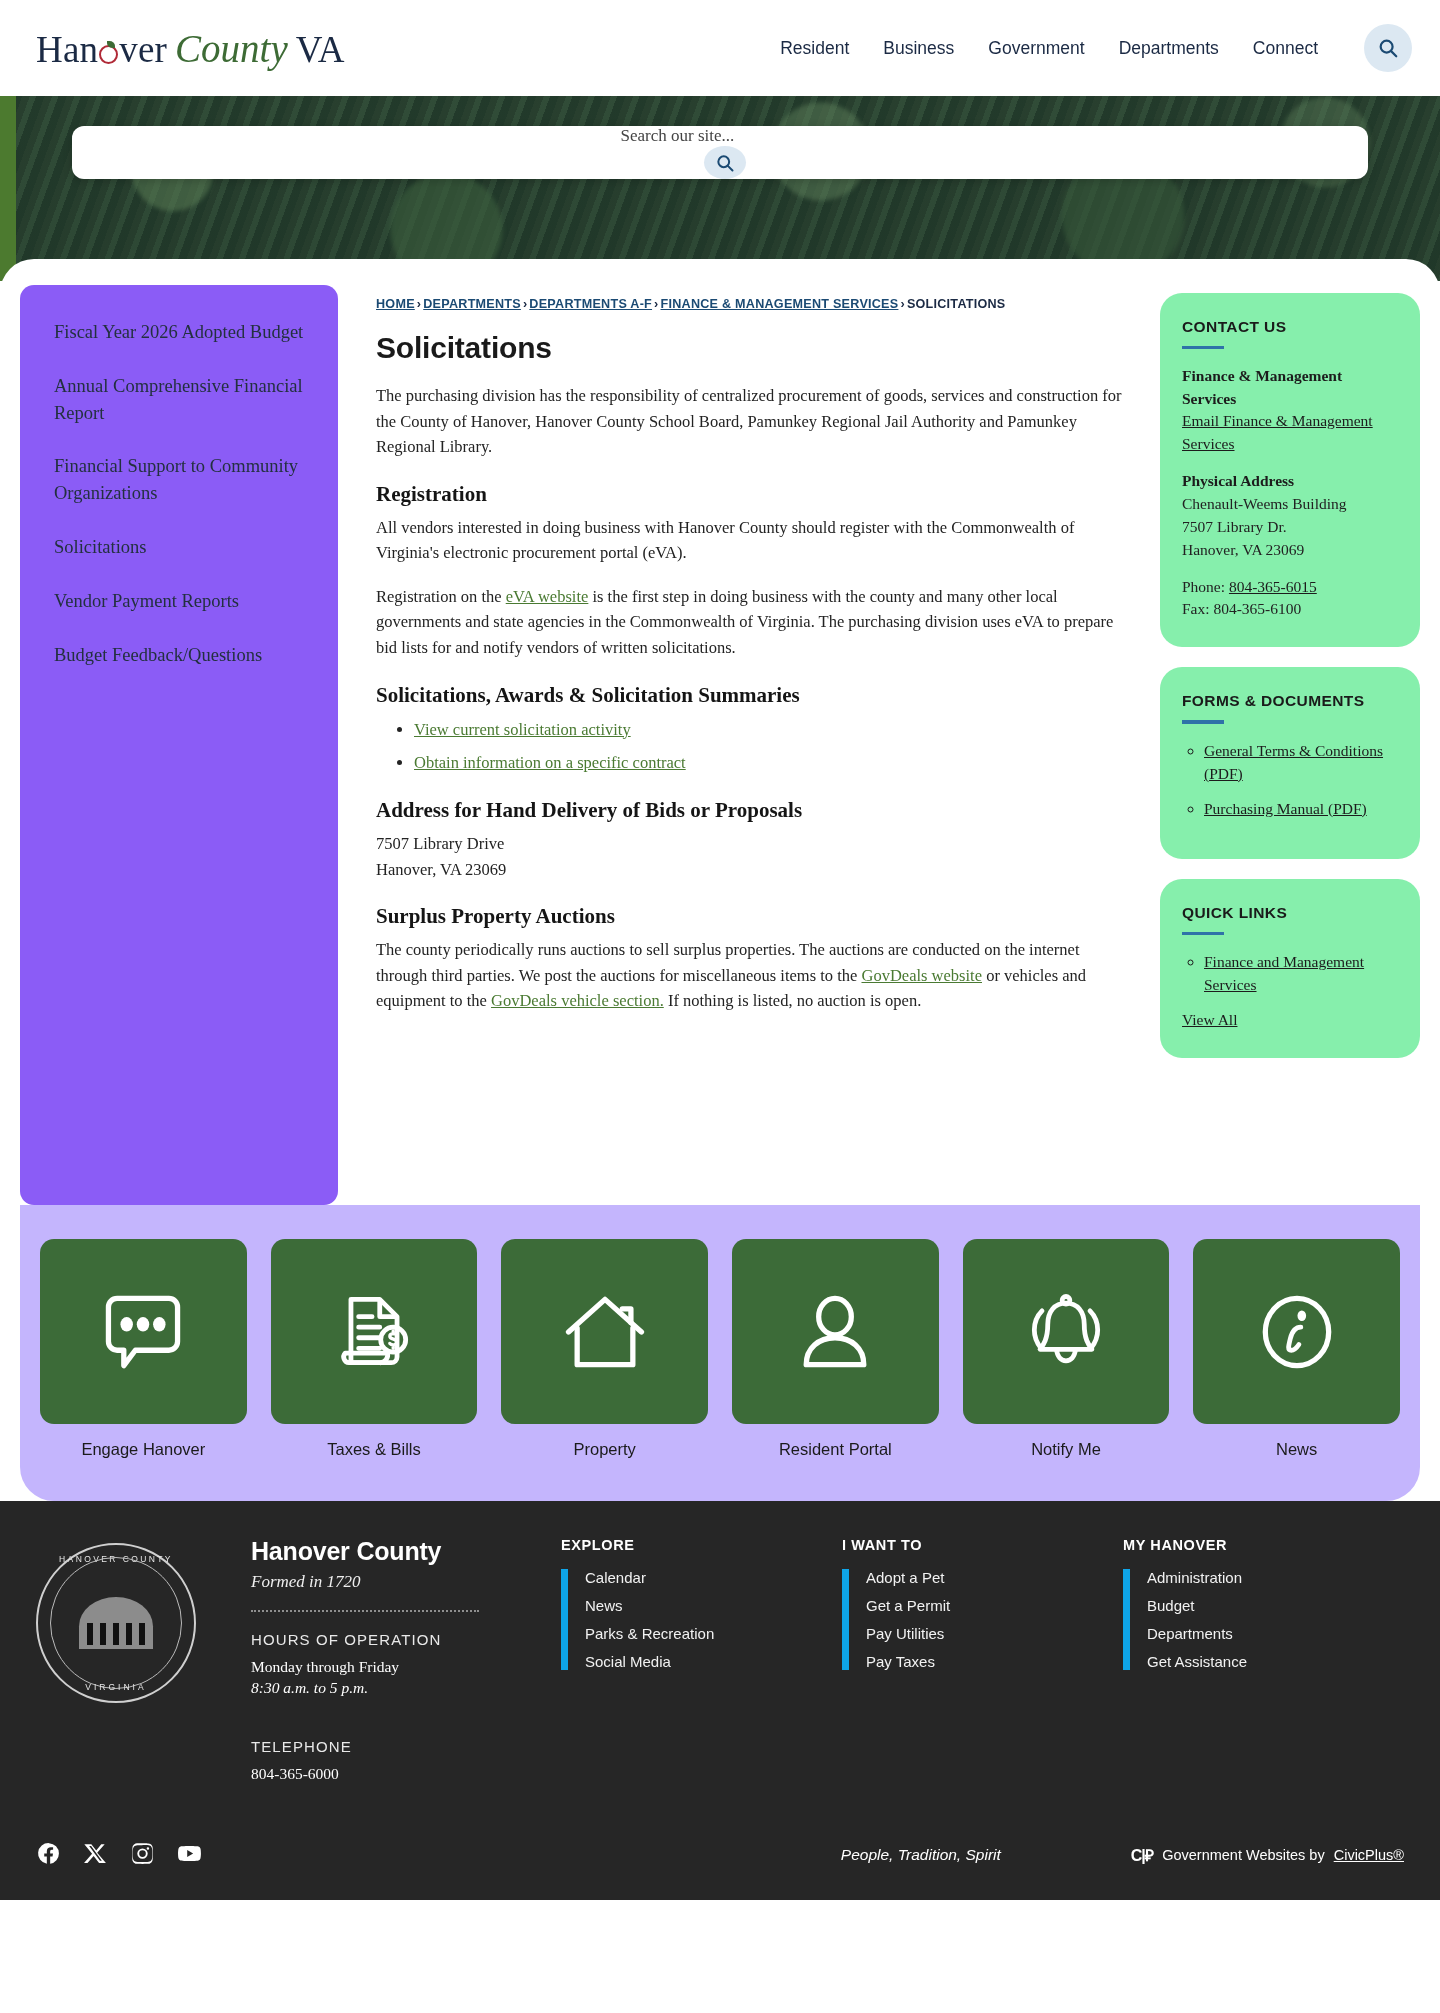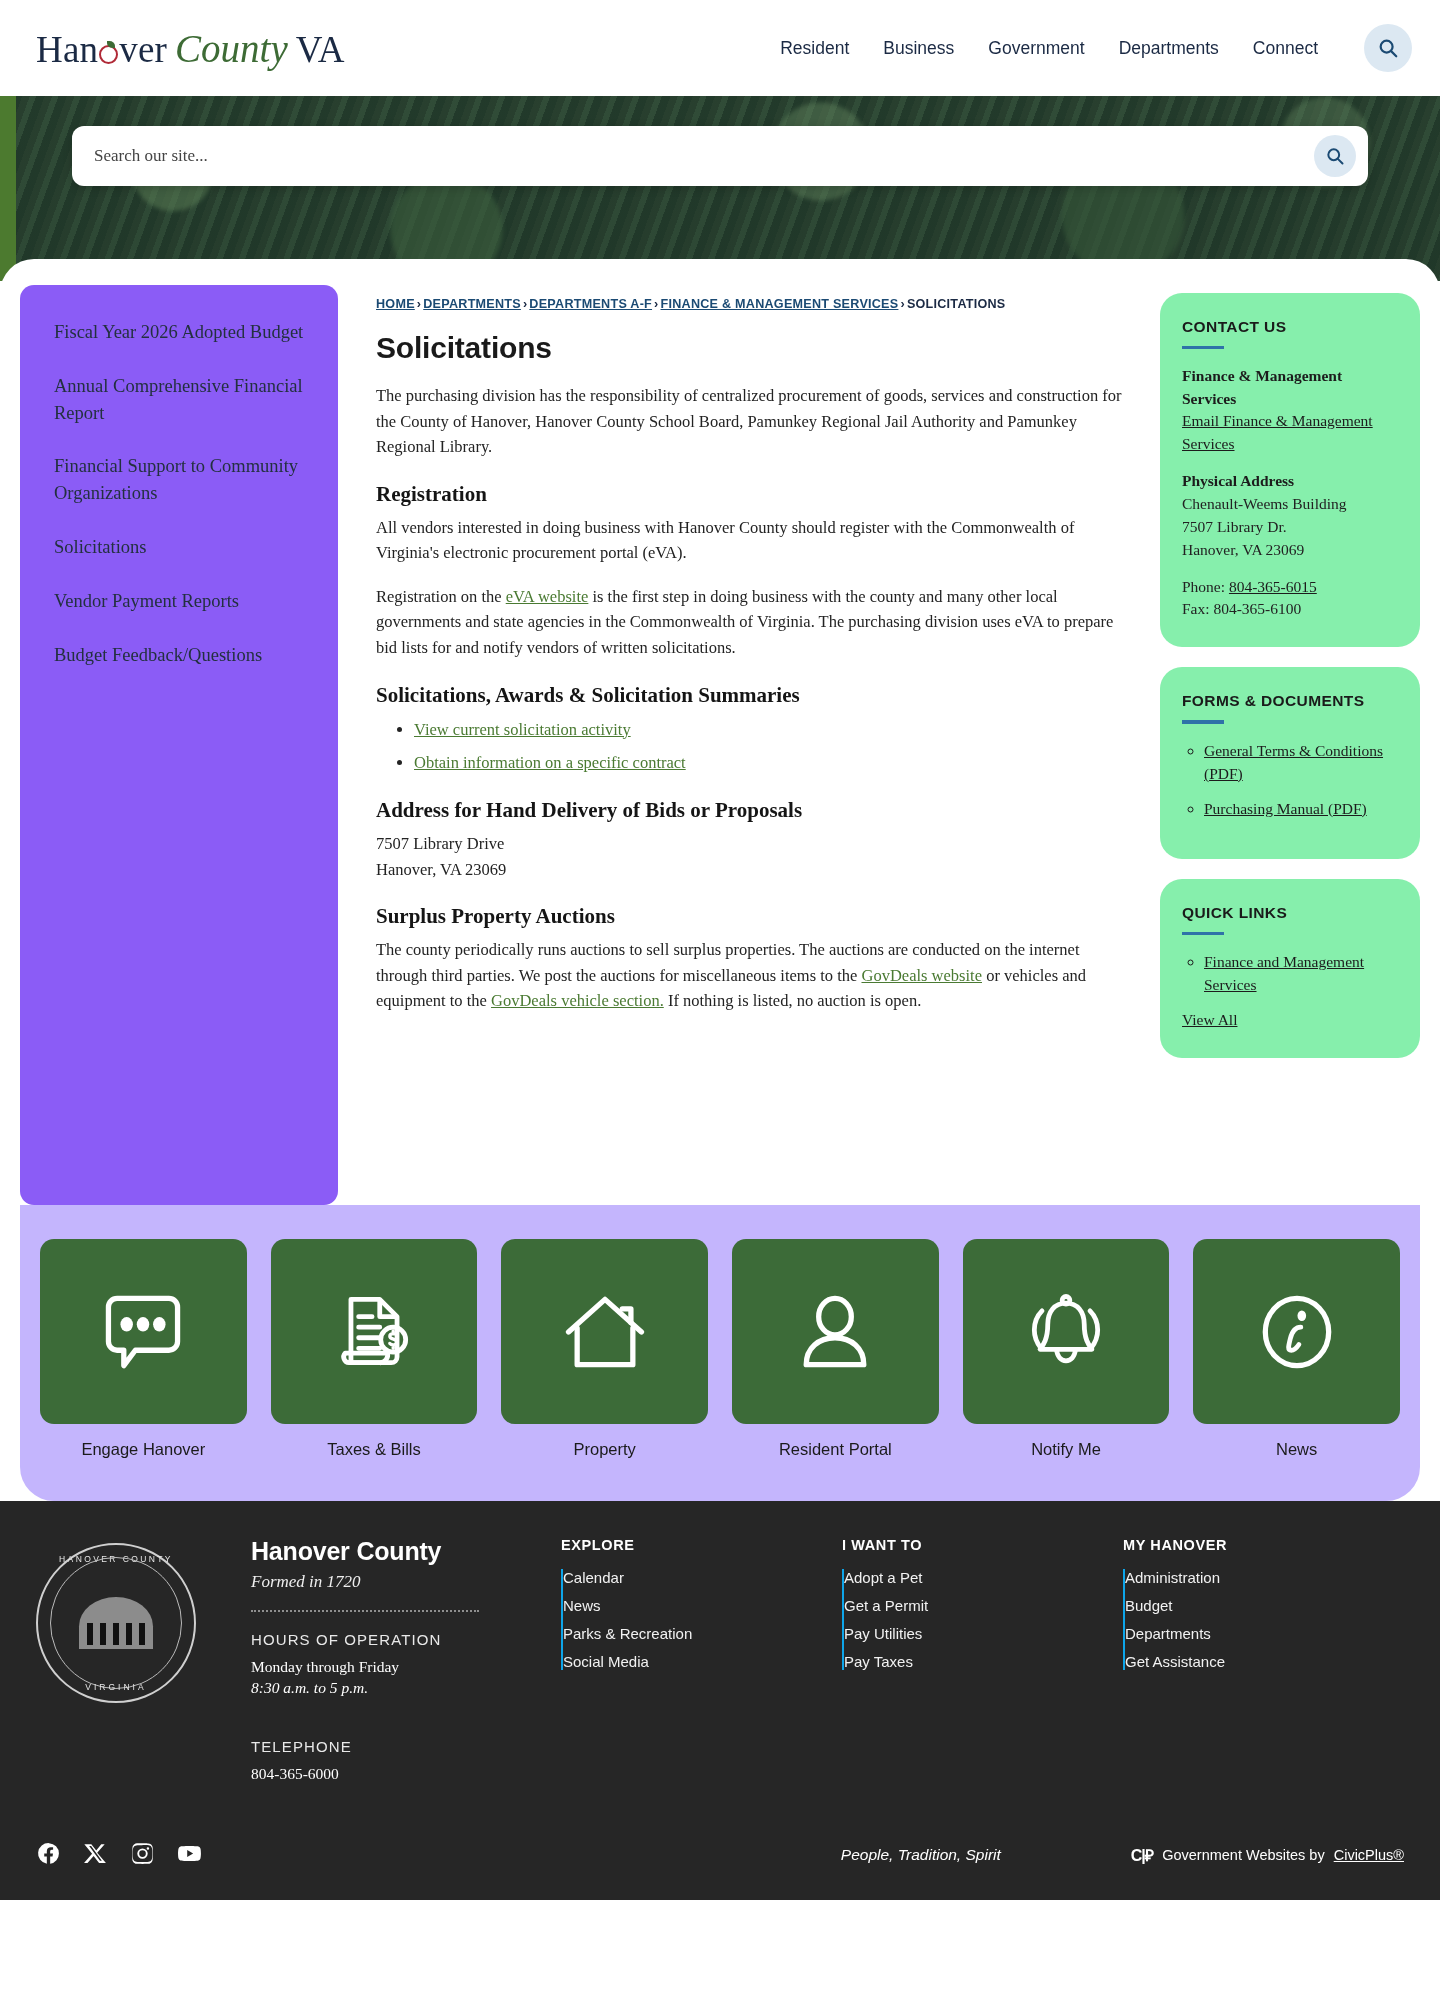--- a/index.html
+++ b/index.html
@@ -115,27 +115,28 @@
     background: #4c7a2f;
     z-index: 3;
   }
   .hero-searchwrap {
     position: absolute;
     left: 72px; right: 72px;
     top: 30px;
     z-index: 4;
   }
   .hero-searchbox {
-    height: 60px;
+    height: 53px;
     background: #fff;
     border-radius: 12px;
     display: flex;
     align-items: center;
     padding: 0 12px 0 22px;
     box-shadow: 0 2px 10px rgba(0,0,0,.18);
+    flex-direction: column;
   }
   .hero-searchbox input {
     flex: 1;
     border: none;
     outline: none;
     font-family: "Liberation Serif", serif;
     font-size: 17px;
     color: #3c3c3c;
     background: transparent;
   }
@@ -411,21 +412,22 @@
   .fc-line.it { font-style: italic; }
   .fc-spacer { height: 20px; }
 
   .fcol h4 {
     font-size: 14.5px;
     font-weight: 700;
     letter-spacing: .6px;
     margin-bottom: 16px;
   }
   .fcol .links {
-    border-left: 2px solid #0ea5e9;
+    border-left: 7px solid #0ea5e9;
+    padding-left: 17px;
   }
   .fcol .links a {
     display: block;
     font-size: 15px;
     color: #f2f2f2;
     text-decoration: none;
     margin-bottom: 11px;
   }
 
   .footer-bottom {

